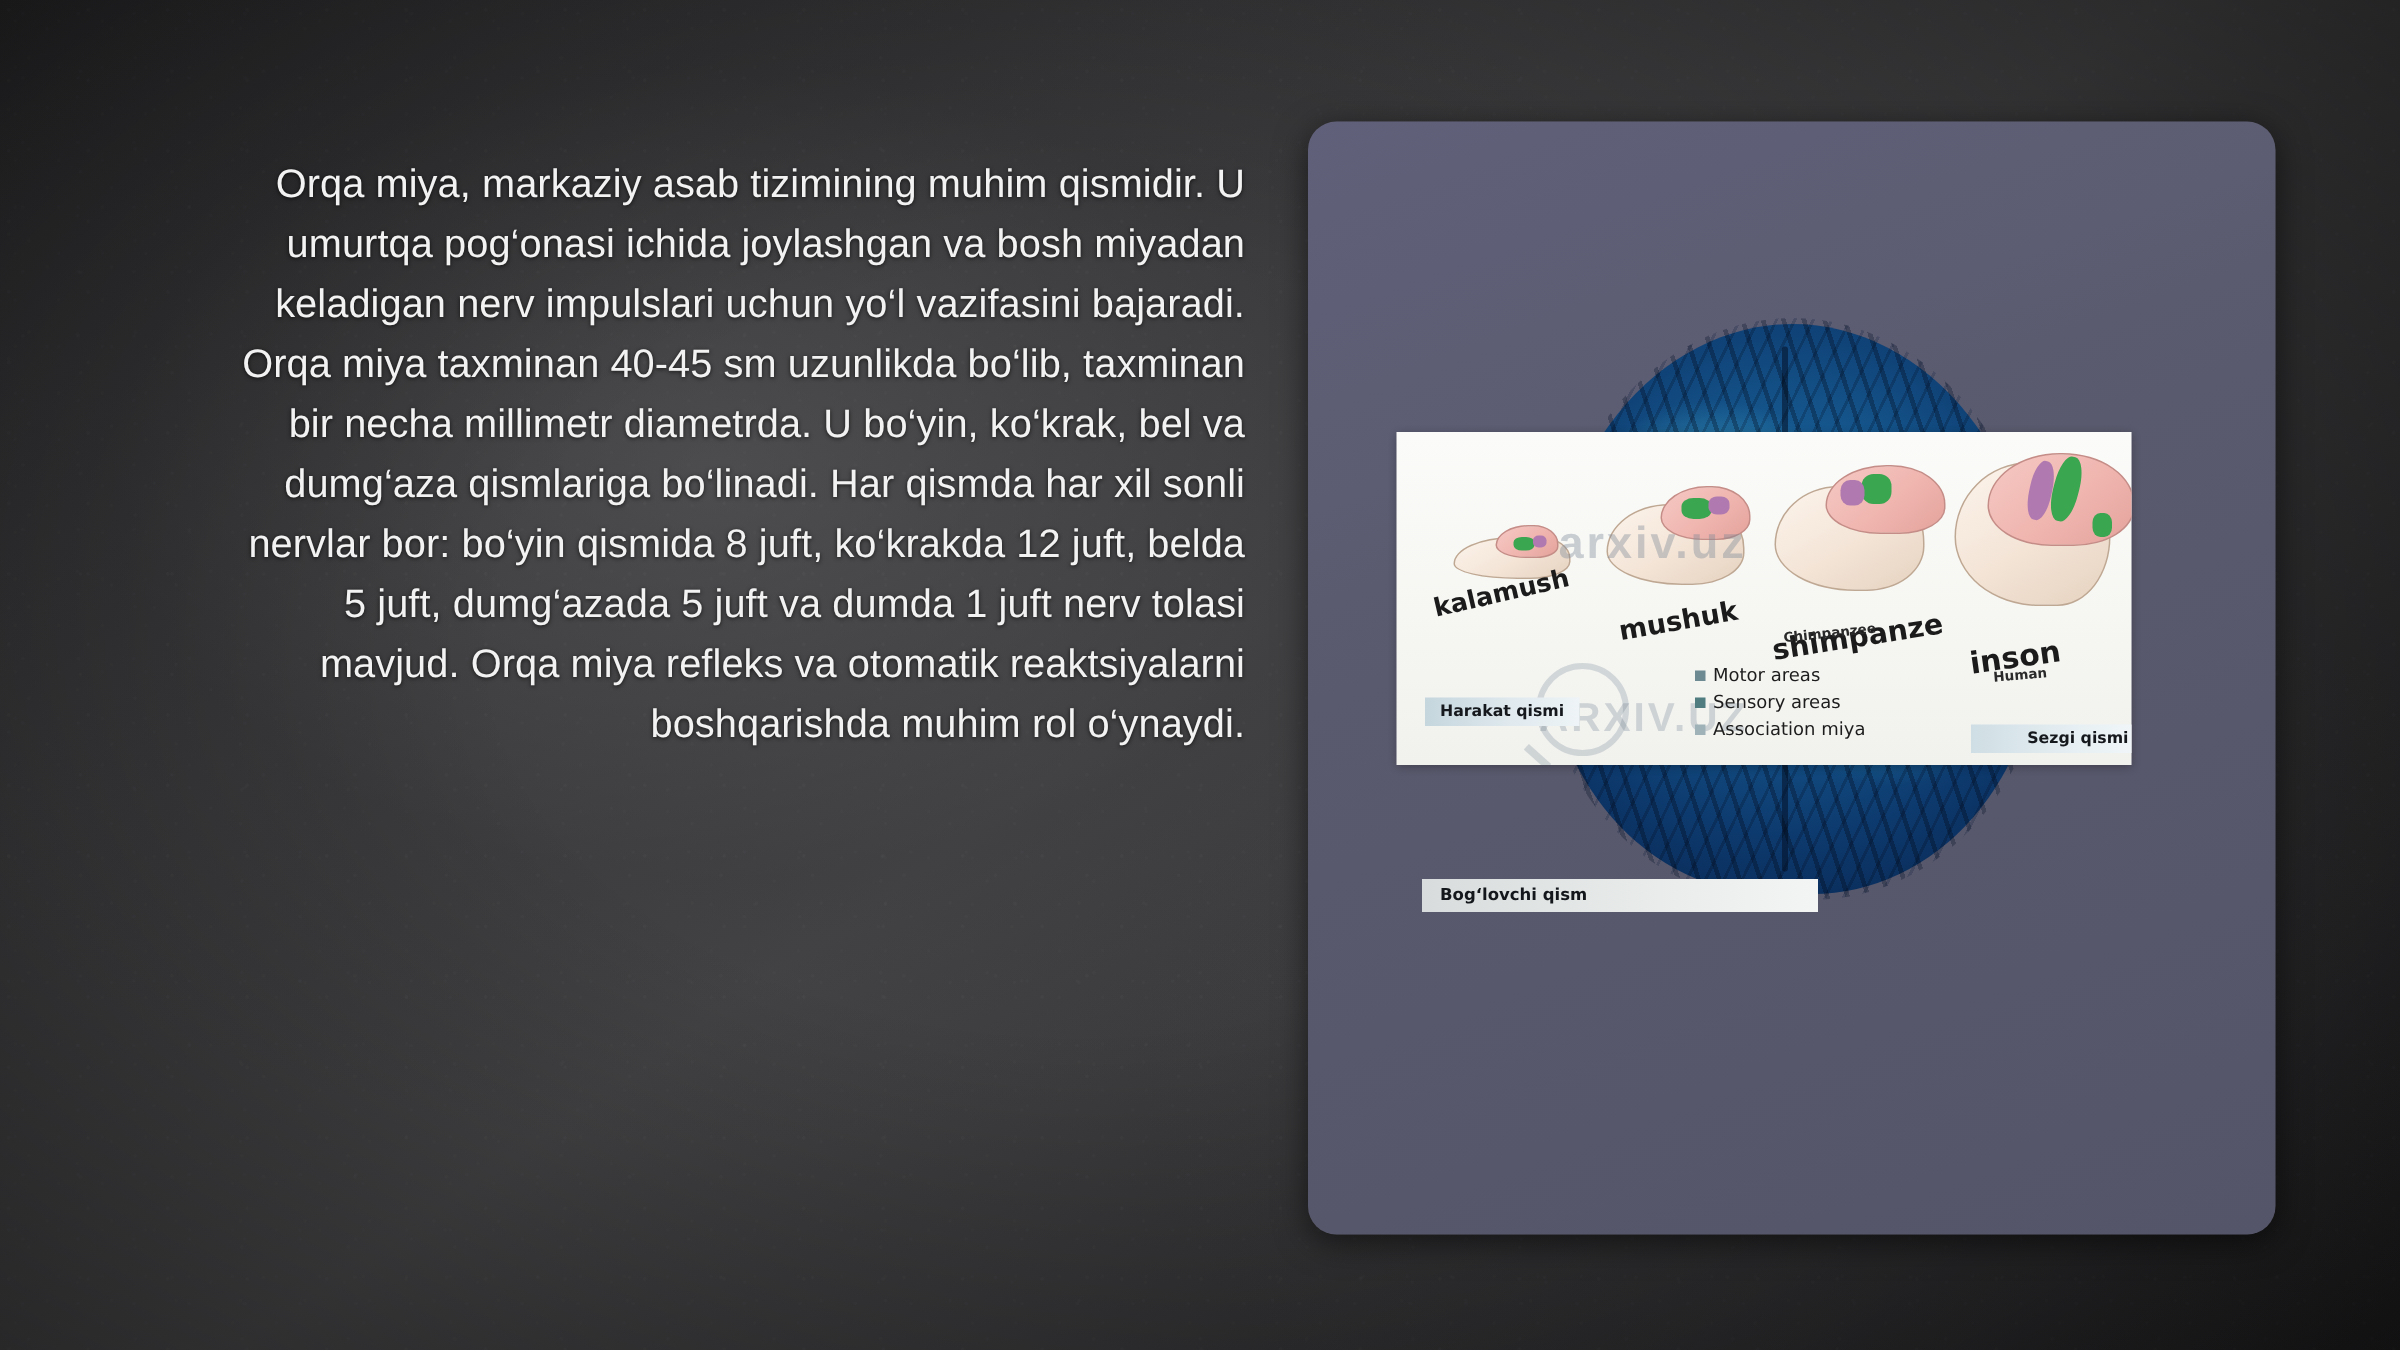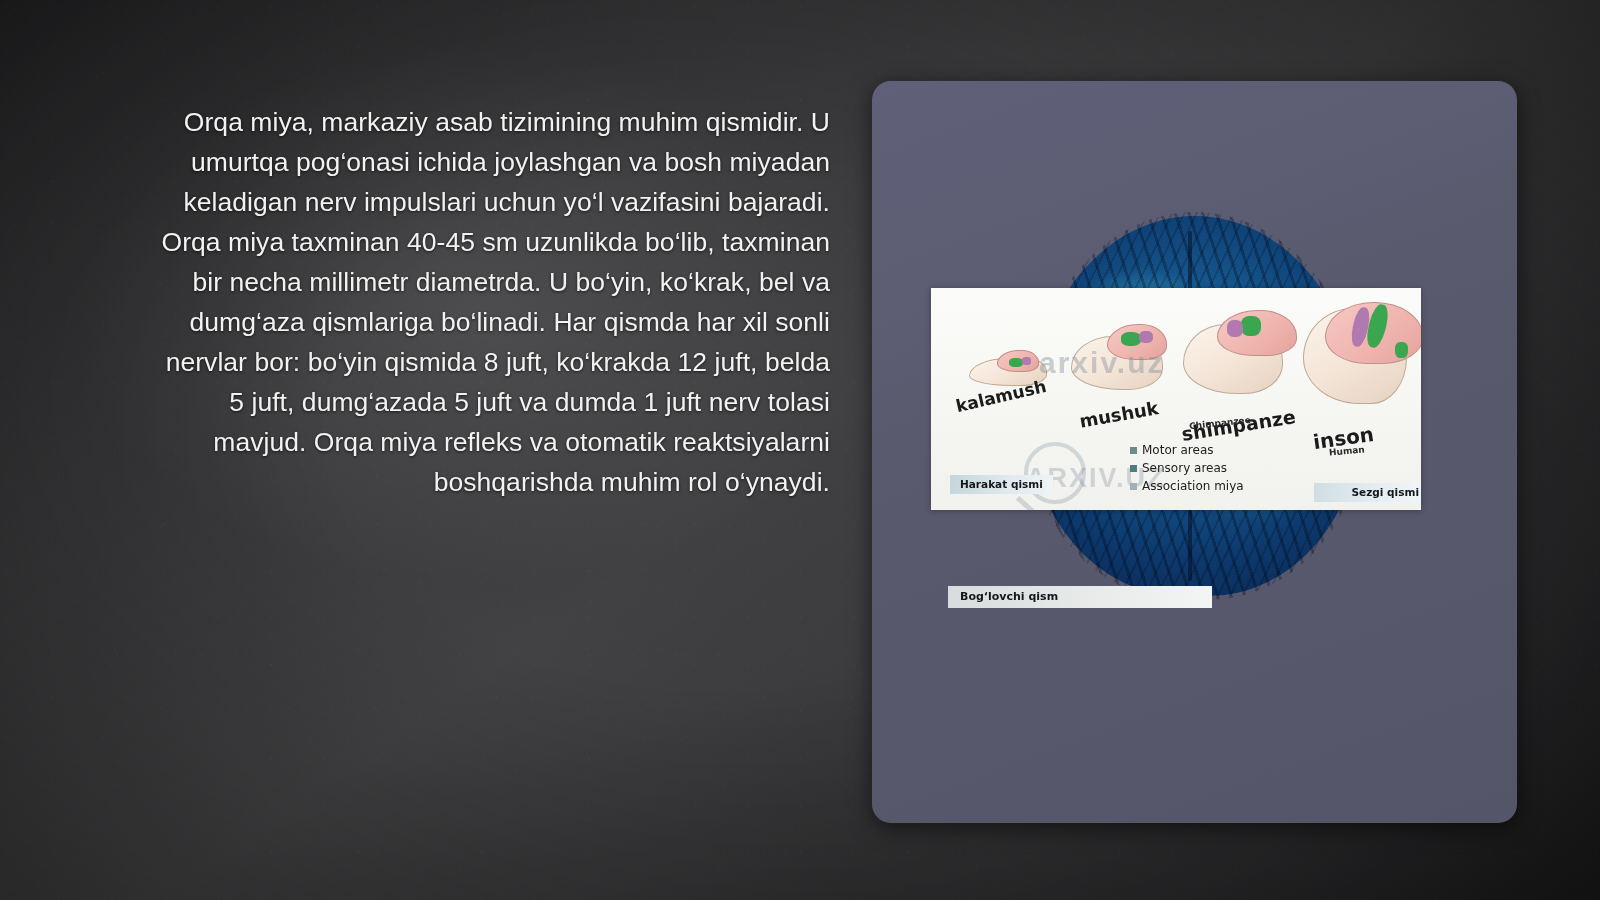--- a/index.html
+++ b/index.html
@@ -205,21 +205,21 @@
     position: absolute;
     z-index: 10;
     font-size: 10.5px;
     font-weight: bold;
     color: #15181c;
     font-family: "DejaVu Sans", sans-serif;
     padding: 3px 10px 4px 10px;
     background: linear-gradient(90deg, #c5d6dd 0%, #dfe9ee 55%, #eef4f7 100%);
     white-space: nowrap;
   }
-  #callout-harakat { left: 19px; bottom: 16px; }
+  #callout-harakat { left: 19px; bottom: 26px; }
   #callout-sezgi   { right: -8px; bottom: 8px; background: linear-gradient(90deg, #cfdee4 0%, #e6eff3 60%, #f2f7f9 100%); padding-left: 38px; }
 
   
   #callout-boglovchi {
     position: absolute;
     left: 76px;
     top: 505px;
     z-index: 11;
     font-size: 11px;
     font-weight: bold;

